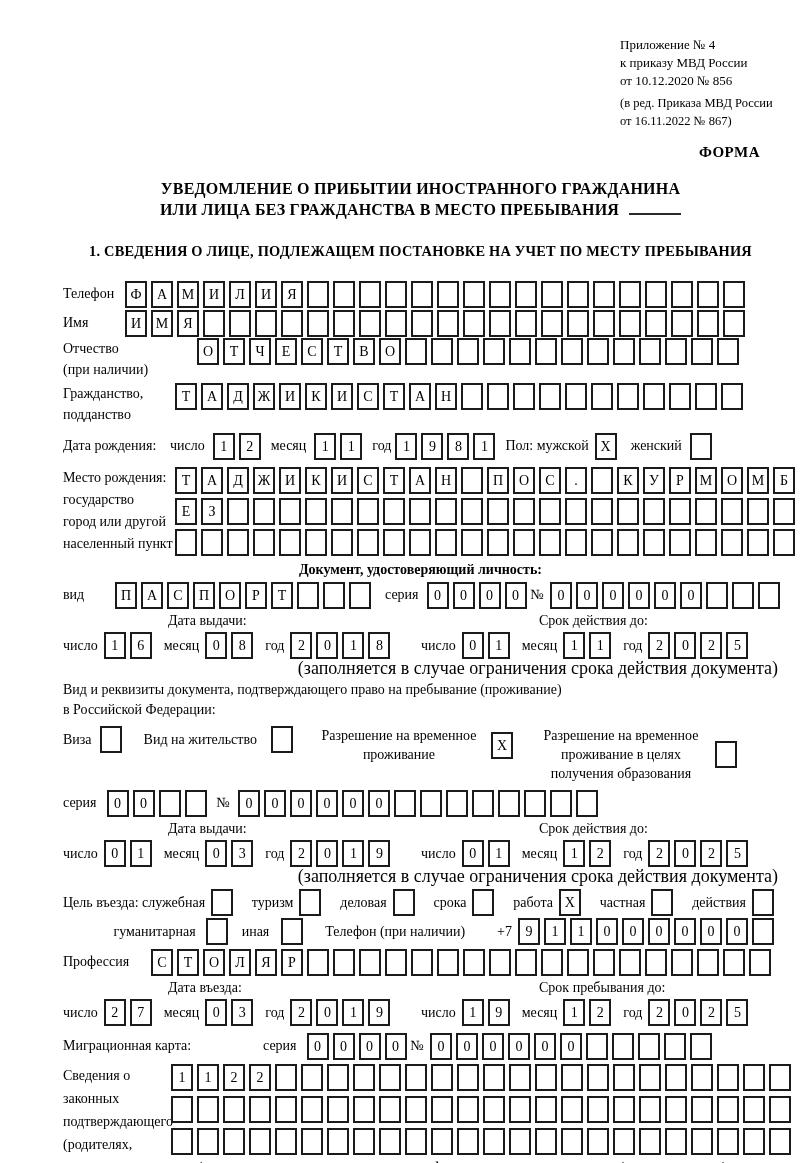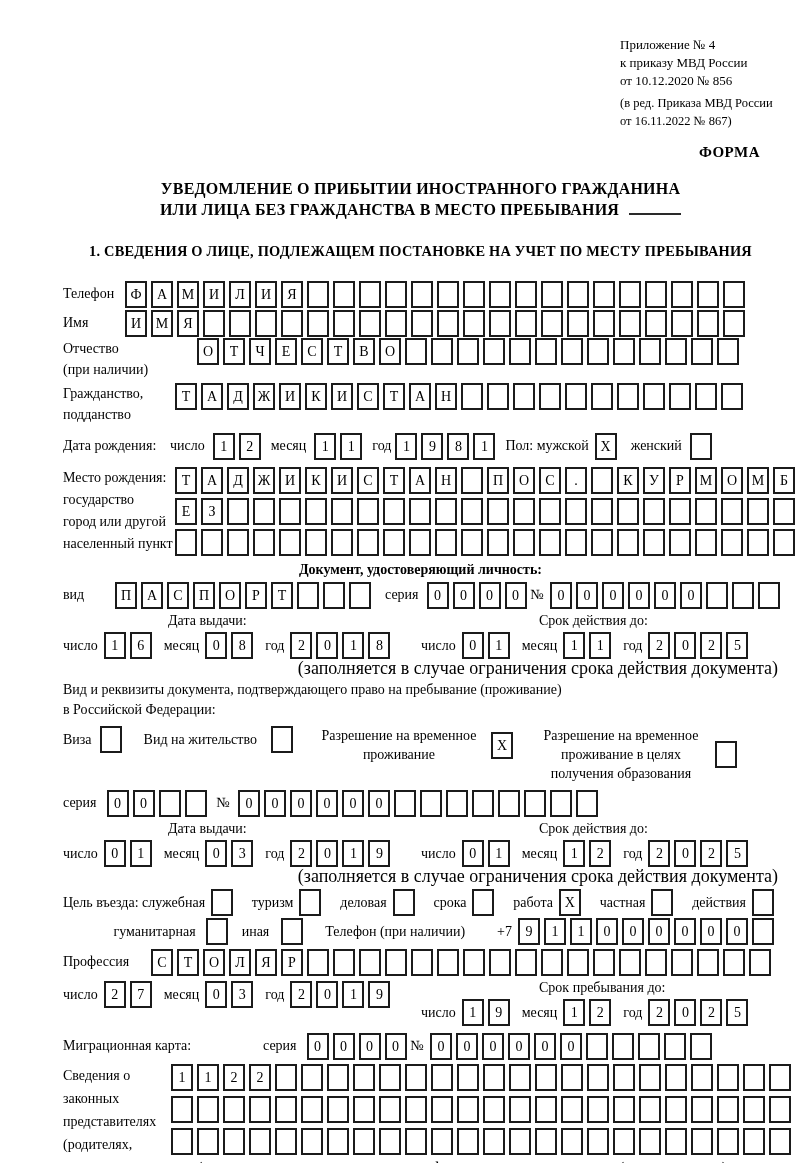--- a/index.html
+++ b/index.html
@@ -616,20 +616,21 @@
           <span class="box"></span>
           <span class="box"></span>
           <span class="box"></span>
           <span class="box"></span>
           <span class="box"></span>
         </span>
     </div>
 
     <div class="dates">
       <div class="dcol left">
+        <div class="dhead">Дата въезда:</div>
         <div class="drow">
           <span class="w">число</span>
           <span class="boxes">
               <span class="box">2</span>
               <span class="box">7</span>
             </span>
           <span class="w">месяц</span>
           <span class="boxes">
               <span class="box">0</span>
               <span class="box">3</span>
@@ -689,21 +690,21 @@
           <span class="box"></span>
           <span class="box"></span>
           <span class="box"></span>
         </span>
     </div>
 
     <div class="reps">
       <span class="lbl-stack">
         <div>Сведения о</div>
         <div>законных</div>
-        <div>представителях</div>
+        <div>подтверждающего</div>
         <div>(родителях,</div>
         <div>усыновителях,</div>
 
       </span>
       <span class="boxcol">
         <span class="boxes">
             <span class="box">1</span>
             <span class="box">1</span>
             <span class="box">2</span>
             <span class="box">2</span>

